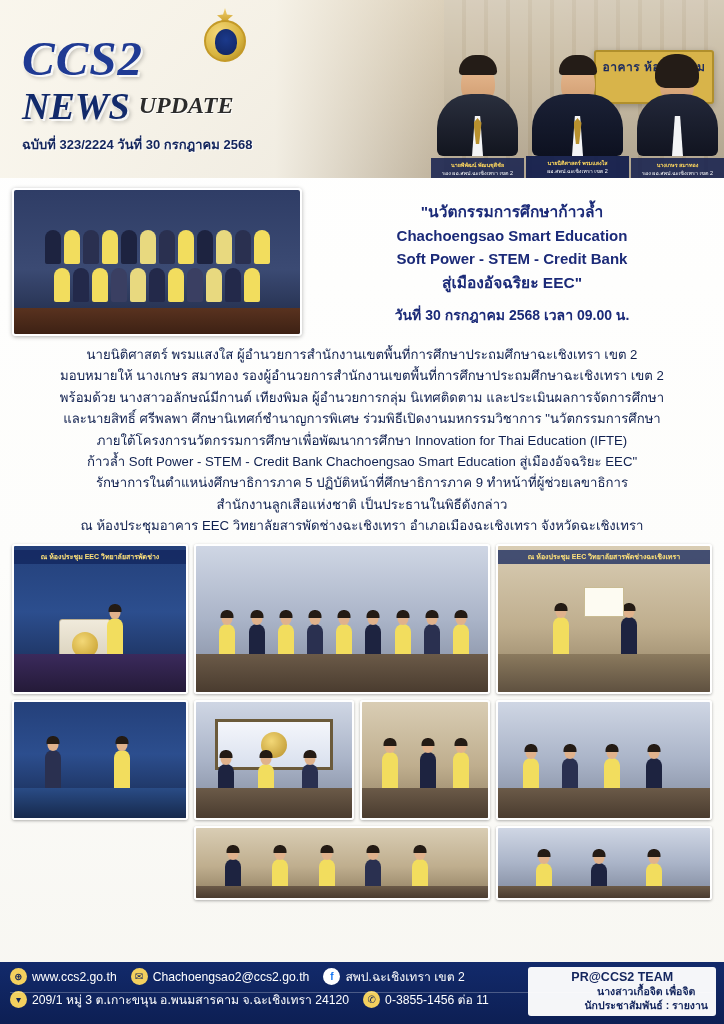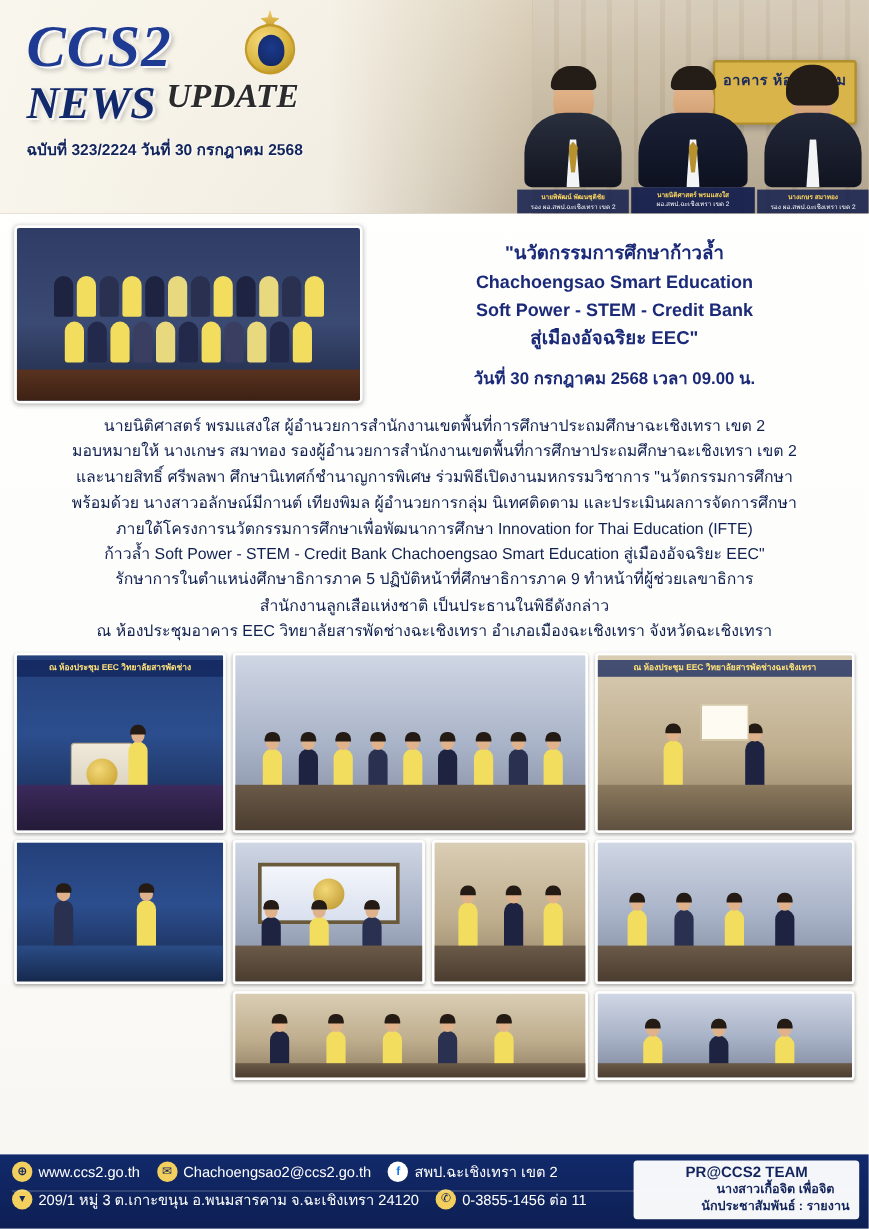--- a/index.html
+++ b/index.html
@@ -48,31 +48,32 @@
 
   .logo-block {
     position: absolute; left: 22px; top: 14px; width: 300px; z-index: 5;
   }
   .logo-ccs2 {
     font-family: "Liberation Serif", serif;
     font-size: 49px; font-weight: bold; font-style: italic;
     color: #1f3a93; letter-spacing: 1px;
     text-shadow: 2px 2px 0 rgba(255,255,255,.85), 3px 3px 4px rgba(0,0,0,.25);
     line-height: 1;
-  }
-  .logo-news-row { display:flex; align-items:flex-start; gap:9px; margin-top:4px; }
+    margin-top: 20px;
+  }
+  .logo-news-row { display:flex; align-items:center; gap:9px; margin-top:4px; }
   .logo-news {
     font-family: "Liberation Serif", serif;
     font-size: 38px; font-weight: bold; font-style: italic; color:#122a6b;
     text-shadow: 2px 2px 0 rgba(255,255,255,.8), 3px 3px 4px rgba(0,0,0,.25);
     line-height: 1;
   }
   .logo-update {
     font-family:"Liberation Serif", serif;
-    font-size: 28px; font-weight: bold; font-style: italic; color:#2b2b2b;
+    font-size: 24px; font-weight: bold; font-style: italic; color:#2b2b2b;
     line-height: 1; padding-bottom: 3px;
     text-shadow: 1px 1px 0 rgba(255,255,255,.8);
   }
   .logo-issue {
     margin-top: 9px; font-size: 13px; font-weight: bold; color:#12245c;
     text-shadow: 1px 1px 0 rgba(255,255,255,.9);
   }
 
   .garuda {
     position:absolute; left: 196px; top: 8px; width: 58px; height: 62px; z-index: 6;
@@ -385,22 +386,22 @@
         <div class="headline-line en">Chachoengsao Smart Education</div>
         <div class="headline-line en">Soft Power - STEM - Credit Bank</div>
         <div class="headline-line">สู่เมืองอัจฉริยะ EEC"</div>
         <div class="headline-date">วันที่ 30 กรกฎาคม 2568 เวลา 09.00 น.</div>
       </div>
     </div>
 
     <div class="article">
       <p>นายนิติศาสตร์ พรมแสงใส ผู้อำนวยการสำนักงานเขตพื้นที่การศึกษาประถมศึกษาฉะเชิงเทรา เขต 2</p>
       <p>มอบหมายให้ นางเกษร สมาทอง รองผู้อำนวยการสำนักงานเขตพื้นที่การศึกษาประถมศึกษาฉะเชิงเทรา เขต 2</p>
+      <p>พร้อมด้วย นางสาวอลักษณ์มีกานต์ เทียงพิมล ผู้อำนวยการกลุ่ม นิเทศติดตาม และประเมินผลการจัดการศึกษา</p>
       <p>และนายสิทธิ์ ศรีพลพา ศึกษานิเทศก์ชำนาญการพิเศษ ร่วมพิธีเปิดงานมหกรรมวิชาการ "นวัตกรรมการศึกษา</p>
-      <p>พร้อมด้วย นางสาวอลักษณ์มีกานต์ เทียงพิมล ผู้อำนวยการกลุ่ม นิเทศติดตาม และประเมินผลการจัดการศึกษา</p>
       <p>ภายใต้โครงการนวัตกรรมการศึกษาเพื่อพัฒนาการศึกษา Innovation for Thai Education (IFTE)</p>
       <p>ก้าวล้ำ Soft Power - STEM - Credit Bank Chachoengsao Smart Education สู่เมืองอัจฉริยะ EEC"</p>
       <p>รักษาการในตำแหน่งศึกษาธิการภาค 5 ปฏิบัติหน้าที่ศึกษาธิการภาค 9 ทำหน้าที่ผู้ช่วยเลขาธิการ</p>
       <p>สำนักงานลูกเสือแห่งชาติ เป็นประธานในพิธีดังกล่าว</p>
       <p>ณ ห้องประชุมอาคาร EEC วิทยาลัยสารพัดช่างฉะเชิงเทรา อำเภอเมืองฉะเชิงเทรา จังหวัดฉะเชิงเทรา</p>
     </div>
 
     <div class="grid">
 
       <div class="ph p-hall" style="left:0px; top:0px; width:176px; height:150px;">

